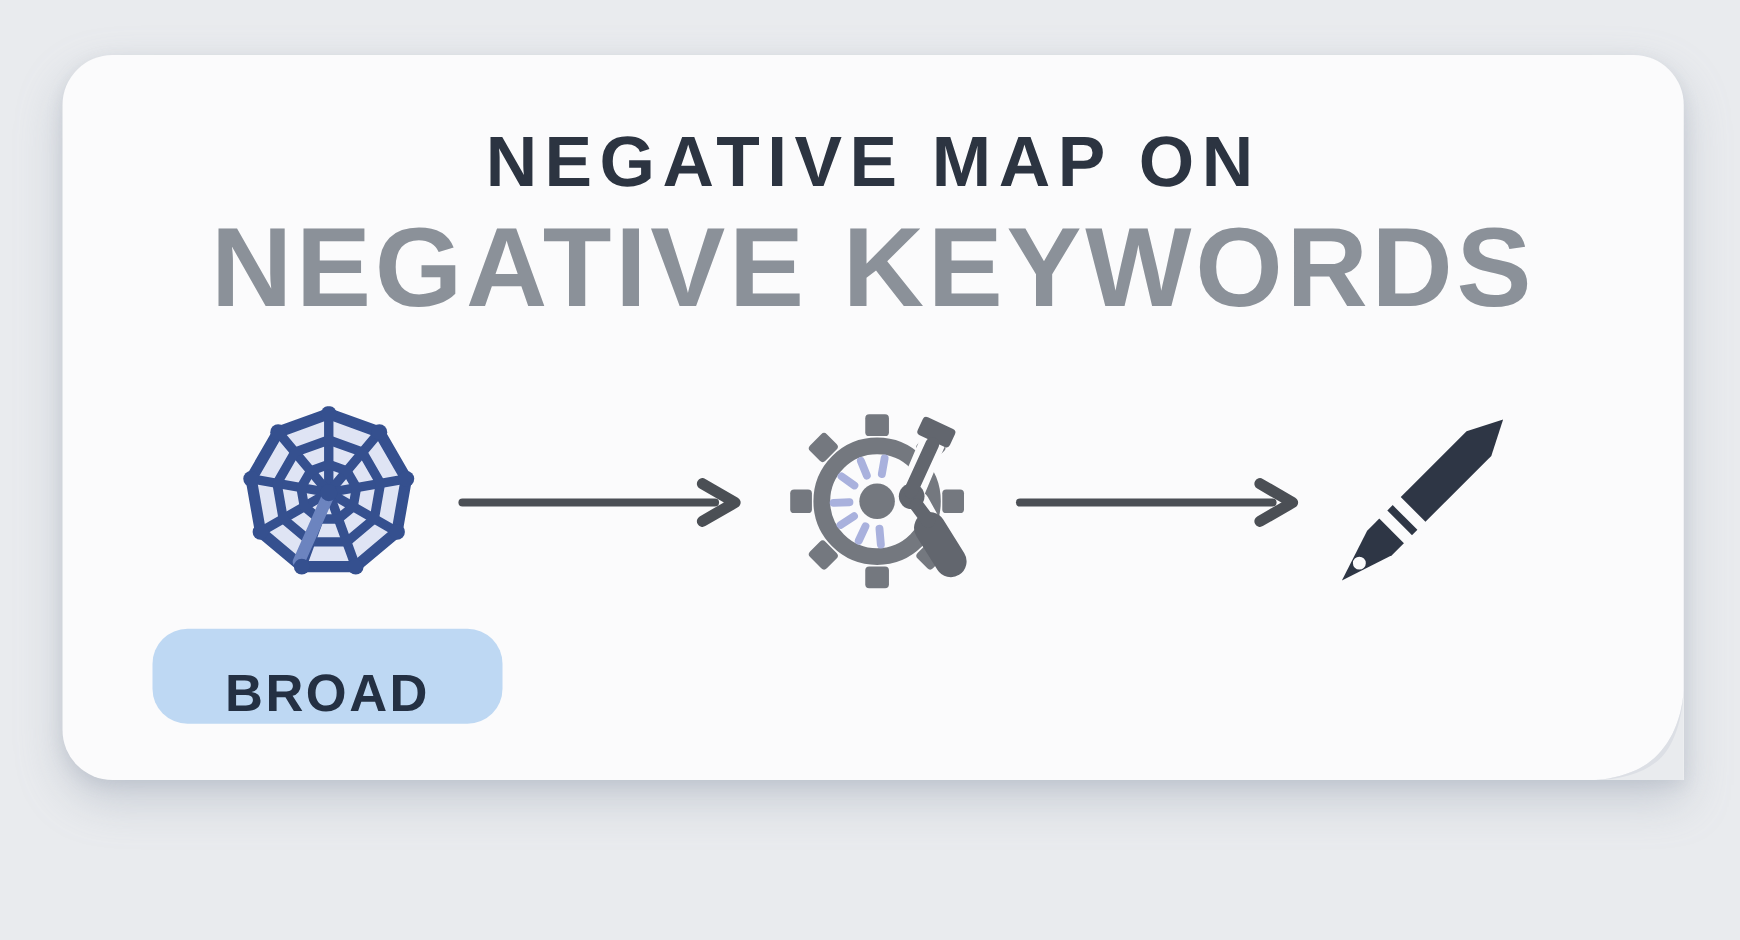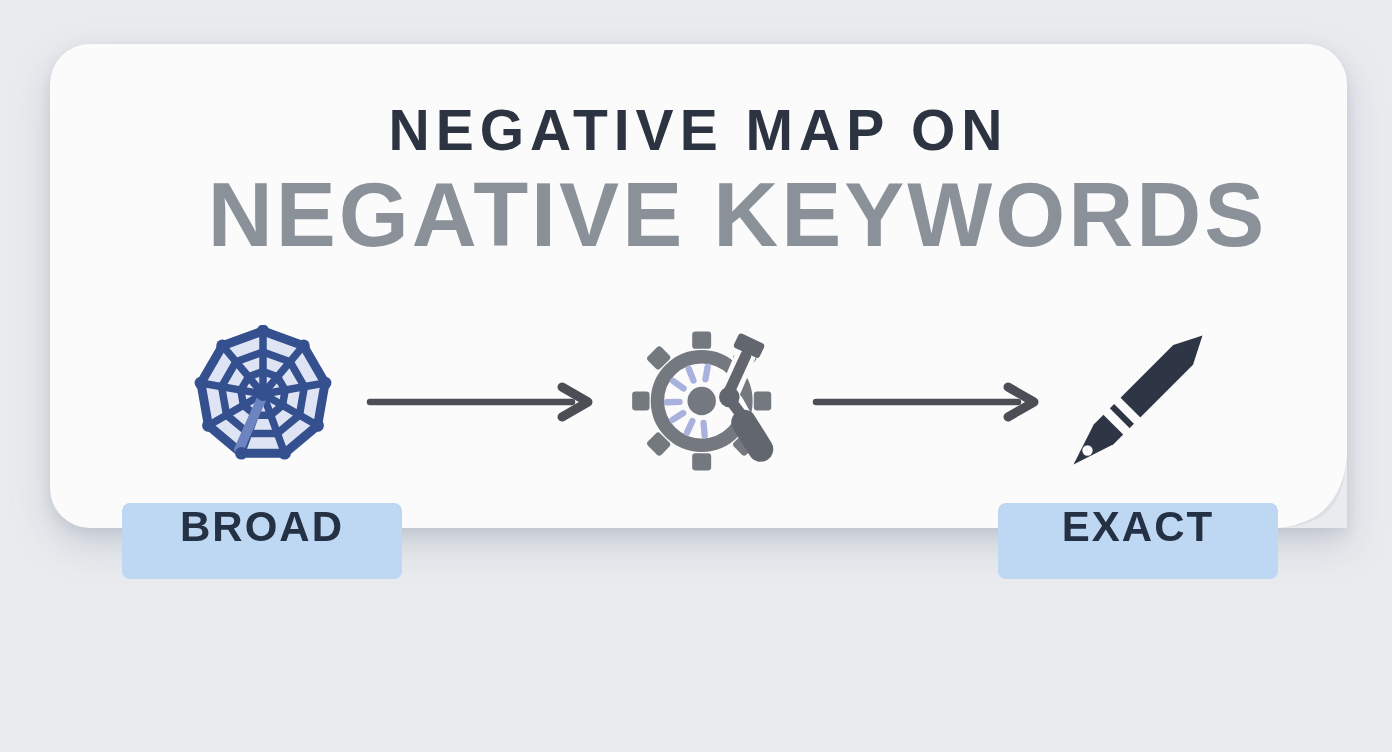--- a/index.html
+++ b/index.html
@@ -4,52 +4,51 @@
 <style>
   * { margin:0; padding:0; box-sizing:border-box; }
   html,body { width:1392px; height:752px; }
   body {
     background: var(--page-bg, #e9ebee);
     font-family: "Liberation Sans", sans-serif;
     overflow: hidden;
   }
   .stage { position:relative; width:1392px; height:752px; }
   .card {
-    position:absolute; left:50px; top:44px; width:1297px; height:484px;
+    position:absolute; left:50px; top:44px; width:1297px; height:580px;
     background: var(--card-bg, #fbfbfc);
     border-radius: 40px 40px 0 40px;
     box-shadow: 0 16px 36px rgba(148,158,175,0.40), 0 4px 12px rgba(148,158,175,0.22);
   }
   .title1 {
     position:absolute; left:0; top:53px; width:100%;
     text-align:center; white-space:nowrap;
     font-size:57px; font-weight:bold; letter-spacing:6px;
     color: var(--title-primary, #2c3441);
   }
   .title2 {
     position:absolute; left:0; top:120px; width:100%;
     text-align:center; white-space:nowrap;
     font-size:90px; font-weight:bold; letter-spacing:3px;
     color: var(--title-secondary, #8b9199);
-    margin-left: 39px;
   }
   .icon { position:absolute; }
   .icon svg { display:block; width:100%; height:100%; }
   .icon-web  { left:138px; top:281px; width:150px; height:150px; }
   .icon-gear { left:578px; top:278px; width:160px; height:158px; }
   .icon-pen  { left:1012px; top:280px; width:152px; height:152px; }
   .arrow { position:absolute; width:232px; height:44px; }
   .arrow1 { left:314px; top:336px; }
   .arrow2 { left:760px; top:336px; }
   .arrow line, .arrow polyline { stroke: var(--arrow-color, #4b4f55); fill:none; stroke-linecap:round; stroke-linejoin:round; }
   .chip {
     position:absolute; top:459px; width:280px; height:76px;
     background: var(--chip-bg, #bed8f3);
-    border-radius:8px;
-    display:flex; align-items:flex-start; justify-content:center;
+    border-radius:28px;
+    display:flex; align-items:flex-end; justify-content:center;
   }
   .chip span {
     font-size:42px; font-weight:bold; letter-spacing:2px;
     color: var(--chip-text, #243043);
   }
   .chip-broad  { left:72px;  }
   .chip-phrase { left:517px; }
   .chip-exact  { left:948px; }
   .curl { position:absolute; right:0; bottom:0; width:72px; height:72px; }
   
@@ -169,23 +168,20 @@
           <rect class="pen-cut" x="27" y="38" width="6" height="24"></rect>
           <rect class="pen-cut" x="37" y="38" width="6" height="24"></rect>
           <circle class="pen-cut" cx="3" cy="50" r="3.4"></circle>
         </g>
       </svg>
     </div>
 
     <div class="chip chip-broad">
       <span>BROAD</span>
     </div>
-    <div class="chip chip-exact">
-      <span>EXACT</span>
-    </div>
 
     <svg class="curl" viewBox="0 0 72 72">
       <path class="curl-bg" d="M72,0 C70,30 56,54 34,64 C22,69 10,72 0,72 L72,72 Z"></path>
       <path class="curl-shade-p" d="M72,0 C70,30 56,54 34,64 C22,69 10,72 0,72 C22,72 42,66 54,54 C65,43 71,22 72,0 Z"></path>
     </svg>
 
   </div>
 </div>
 
 </body></html>

